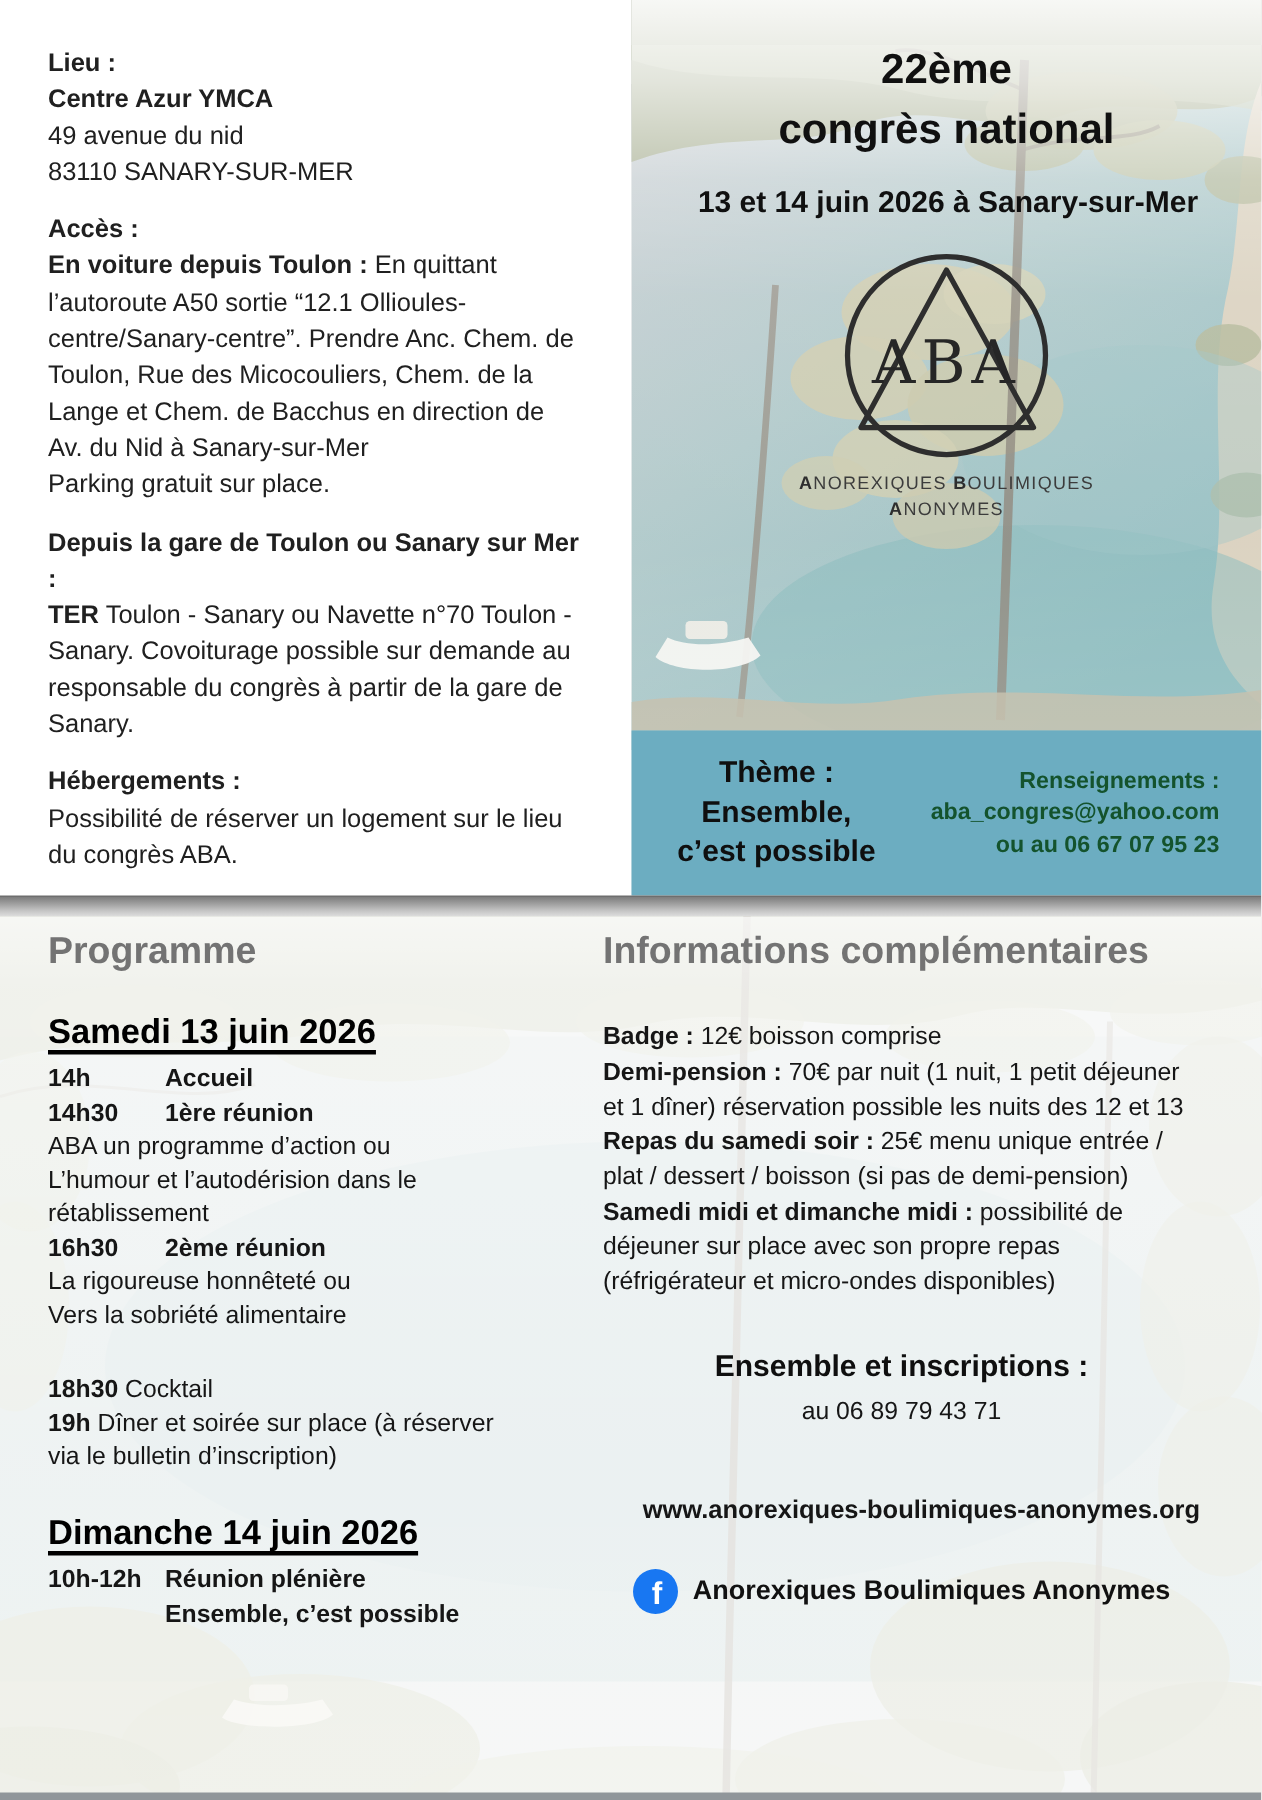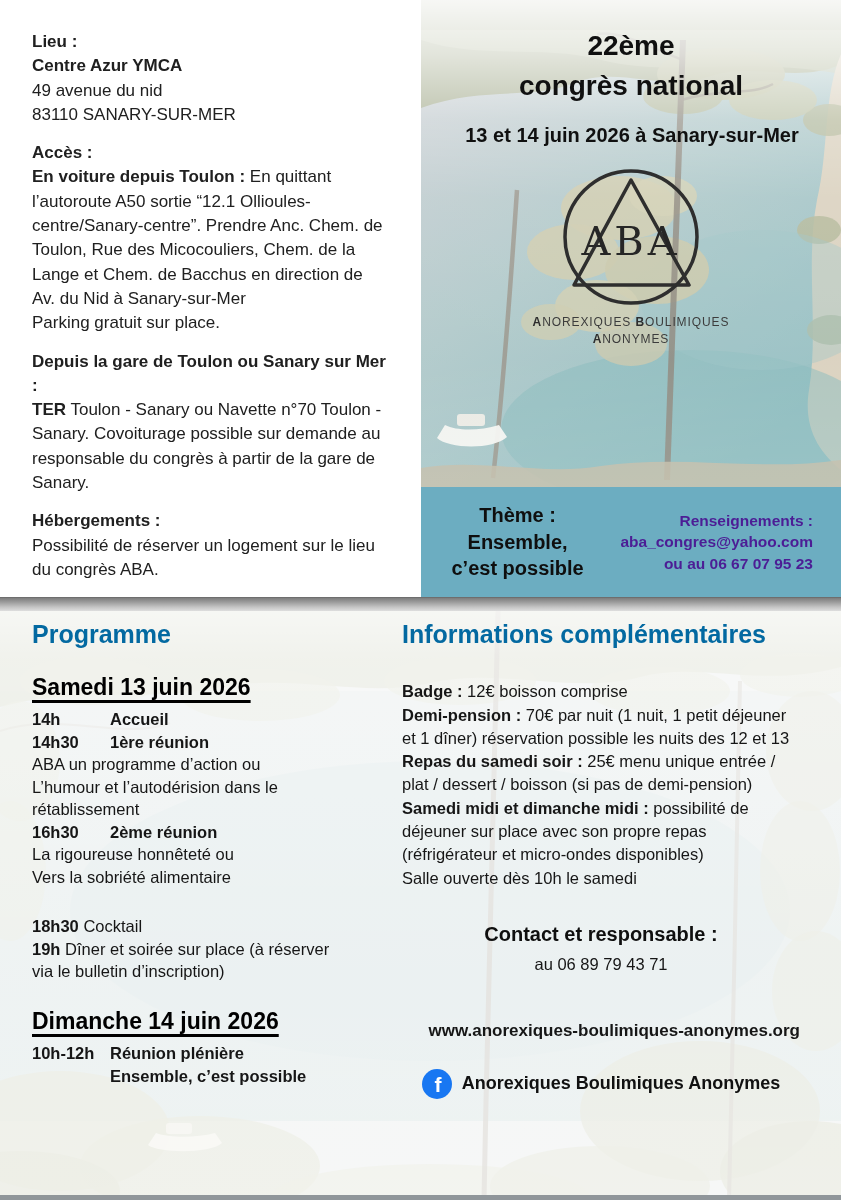--- a/index.html
+++ b/index.html
@@ -25,31 +25,31 @@
               width:142px; height:142px; }
   .org-caption { position:absolute; top:314px; left:0; width:100%; text-align:center;
                  font-size:12px; letter-spacing:0.9px; line-height:17px; color:#3c3c3c; }
   .org-caption b { font-weight:700; color:#2e2e2e; }
 
   .theme-bar { position:absolute; left:0; bottom:0; width:420px; height:110px;
                background:#6cadc1; display:flex; align-items:center; }
   .theme-left { width:46%; text-align:center; font-weight:700; font-size:20px;
                 line-height:26.5px; color:#0f0f0f; }
   .theme-right { width:54%; text-align:right; padding-right:28px; font-weight:700;
-                 font-size:15.5px; line-height:21.5px; color:#4c1d95; }
+                 font-size:15.5px; line-height:21.5px; color:#14532d; }
 
   
   .divider { position:absolute; top:597px; left:0; width:841px; height:14px;
              background:linear-gradient(180deg,#7d7d7d 0%,#9a9a9a 30%,#c4c4c4 70%,#dedede 100%);
              border-top:1px solid #6e6e6e; }
 
   
   .bottom { position:absolute; top:611px; left:0; width:841px; height:589px; }
   .bottom svg.scene { position:absolute; inset:0; display:block; }
-  .panel-h { font-size:25px; font-weight:700; color:#0369a1; }
+  .panel-h { font-size:25px; font-weight:700; color:#737373; }
 
   .programme-panel { position:absolute; top:12px; left:32px; width:375px;
                      font-size:16.5px; line-height:22.5px; color:#161616; }
   .day-title { font-size:23px; font-weight:700; color:#000000;
                text-decoration:underline; text-decoration-thickness:2.5px;
                text-underline-offset:5px; margin-bottom:10px; }
   .sch-row .t { display:inline-block; width:78px; font-weight:700; }
   .sch-row .l { font-weight:700; }
   .talk { font-weight:400; }
   .ev b { font-weight:700; }
@@ -257,24 +257,23 @@
       </div>
     </div>
 
     <div class="infos-panel">
       <div class="panel-h infos-heading">Informations complémentaires</div>
 
       <p class="info-line"><b>Badge :</b> <span>12€ boisson comprise</span></p>
       <p class="info-line"><b>Demi-pension :</b> <span>70€ par nuit (1 nuit, 1 petit déjeuner et 1 dîner) réservation possible les nuits des 12 et 13</span></p>
       <p class="info-line"><b>Repas du samedi soir :</b> <span>25€ menu unique entrée / plat / dessert / boisson (si pas de demi-pension)</span></p>
       <p class="info-line"><b>Samedi midi et dimanche midi :</b> <span>possibilité de déjeuner sur place avec son propre repas (réfrigérateur et micro-ondes disponibles)</span></p>
-      <p class="salle-line">Salle ouverte dès 10h le samedi</p>
 
       <div class="contact-block">
-        <div class="contact-h">Contact et responsable :</div>
+        <div class="contact-h">Ensemble et inscriptions :</div>
         <div>au 06 89 79 43 71</div>
       </div>
 
       <div class="website-line">www.anorexiques-boulimiques-anonymes.org</div>
 
       <div class="fb-row">
         <svg width="30" height="30" viewBox="0 0 30 30">
           <circle cx="15" cy="15" r="15" fill="#1877f2"></circle>
           <text x="16" y="23" text-anchor="middle" font-family="Liberation Sans, sans-serif" font-size="21" font-weight="bold" fill="#ffffff">f</text>
         </svg>

